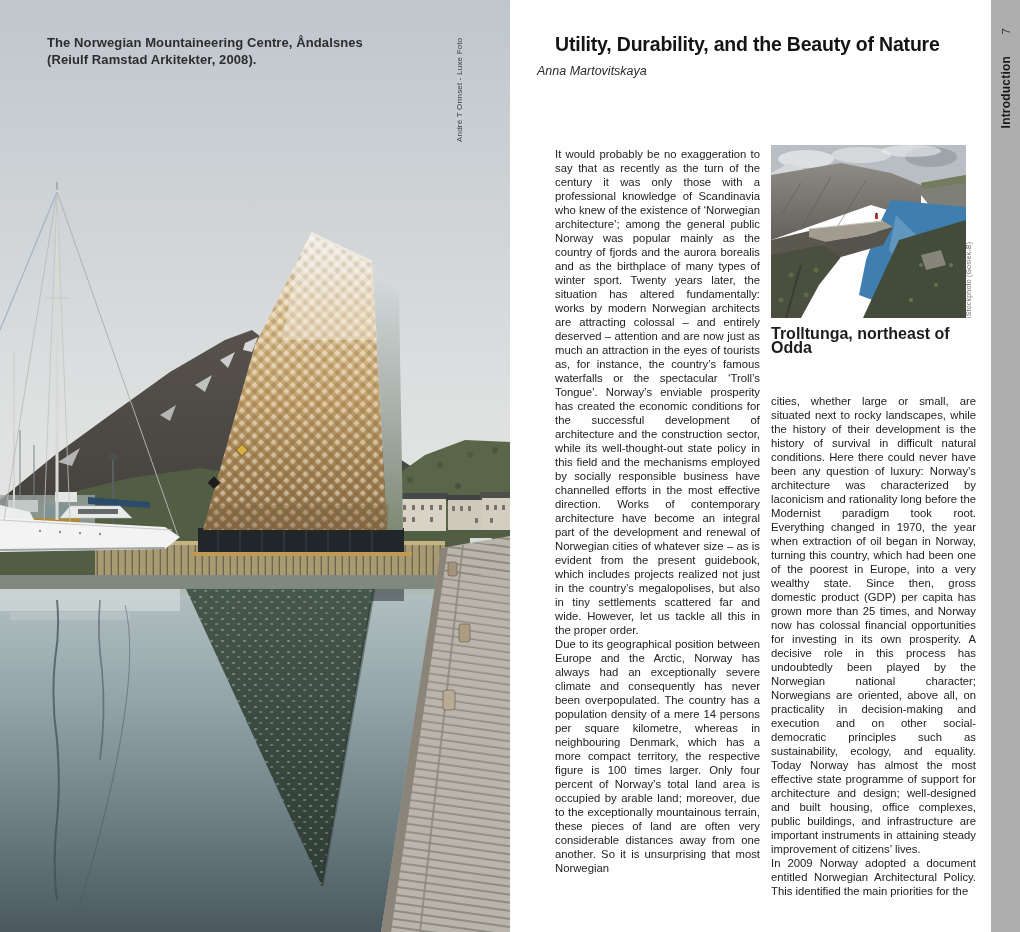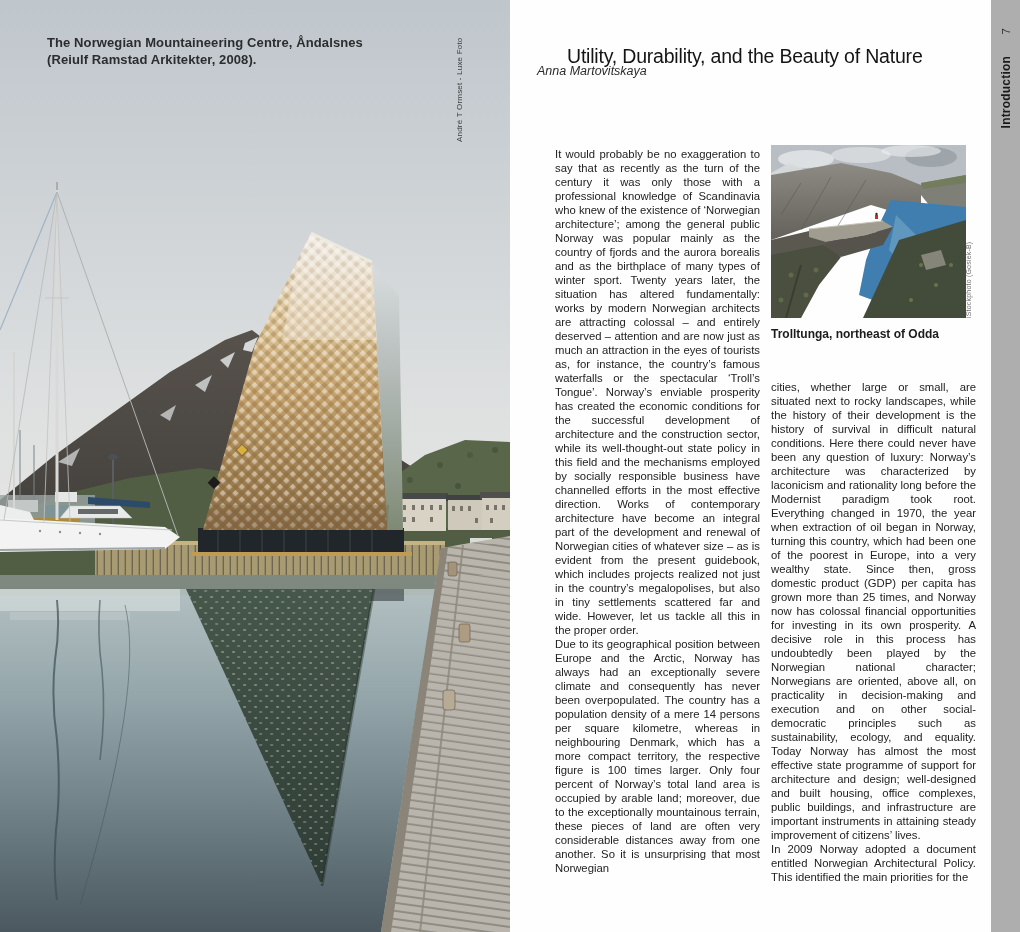--- a/index.html
+++ b/index.html
@@ -22,22 +22,22 @@
     white-space:nowrap;
   }
   .photo-credit{
     position:absolute;left:455px;top:52px;height:90px;
     font-size:8px;color:#3d4144;letter-spacing:.2px;
   }
 
   
   .article{position:absolute;left:510px;top:0;width:481px;height:932px;background:#fefefe;}
   .article-title{
-    position:absolute;left:45px;top:33px;margin:12px;width:430px;
-    font-size:19.5px;font-weight:400;color:#141414;letter-spacing:-.2px;
+    position:absolute;left:45px;top:33px;margin:0;width:430px;
+    font-size:19.5px;font-weight:700;color:#141414;letter-spacing:-.2px;
   }
   .article-author{
     position:absolute;left:27px;top:64px;
     font-size:12.5px;font-style:italic;color:#2c2c2c;
   }
   .col{
     position:absolute;top:147px;width:205px;
     font-size:11.3px;line-height:14px;color:#222;
     text-align:justify;hyphens:auto;-webkit-hyphens:auto;overflow:hidden;
   }
@@ -45,21 +45,21 @@
   .col-1{left:45px;height:762px;}
   .col-2{left:261px;top:145px;height:765px;}
 
   .inset-figure{position:relative;width:195px;height:173px;margin:0;}
   .inset-figure svg{display:block;}
   .inset-credit{
     position:absolute;right:-10px;bottom:0;height:173px;
     font-size:7px;color:#6f6f6f;letter-spacing:.2px;
   }
   .inset-caption{
-    margin-top:9px;font-size:12px;font-weight:700;color:#1c1c1c;text-align:left;
+    margin-top:9px;font-size:16px;font-weight:700;color:#1c1c1c;text-align:left;
   }
   .col-2 .body-start{margin-top:39px;}
 
   
   .section-tab{
     position:absolute;left:991px;top:0;width:29px;height:932px;background:#aeaeae;
     display:flex;flex-direction:column;align-items:center;padding-top:28px;box-sizing:border-box;gap:22px;
   }
   .tab-pagenum{font-size:11.5px;color:#2f2f2f;}
   .tab-section{font-size:12px;font-weight:700;color:#1a1a1a;letter-spacing:.2px;}

